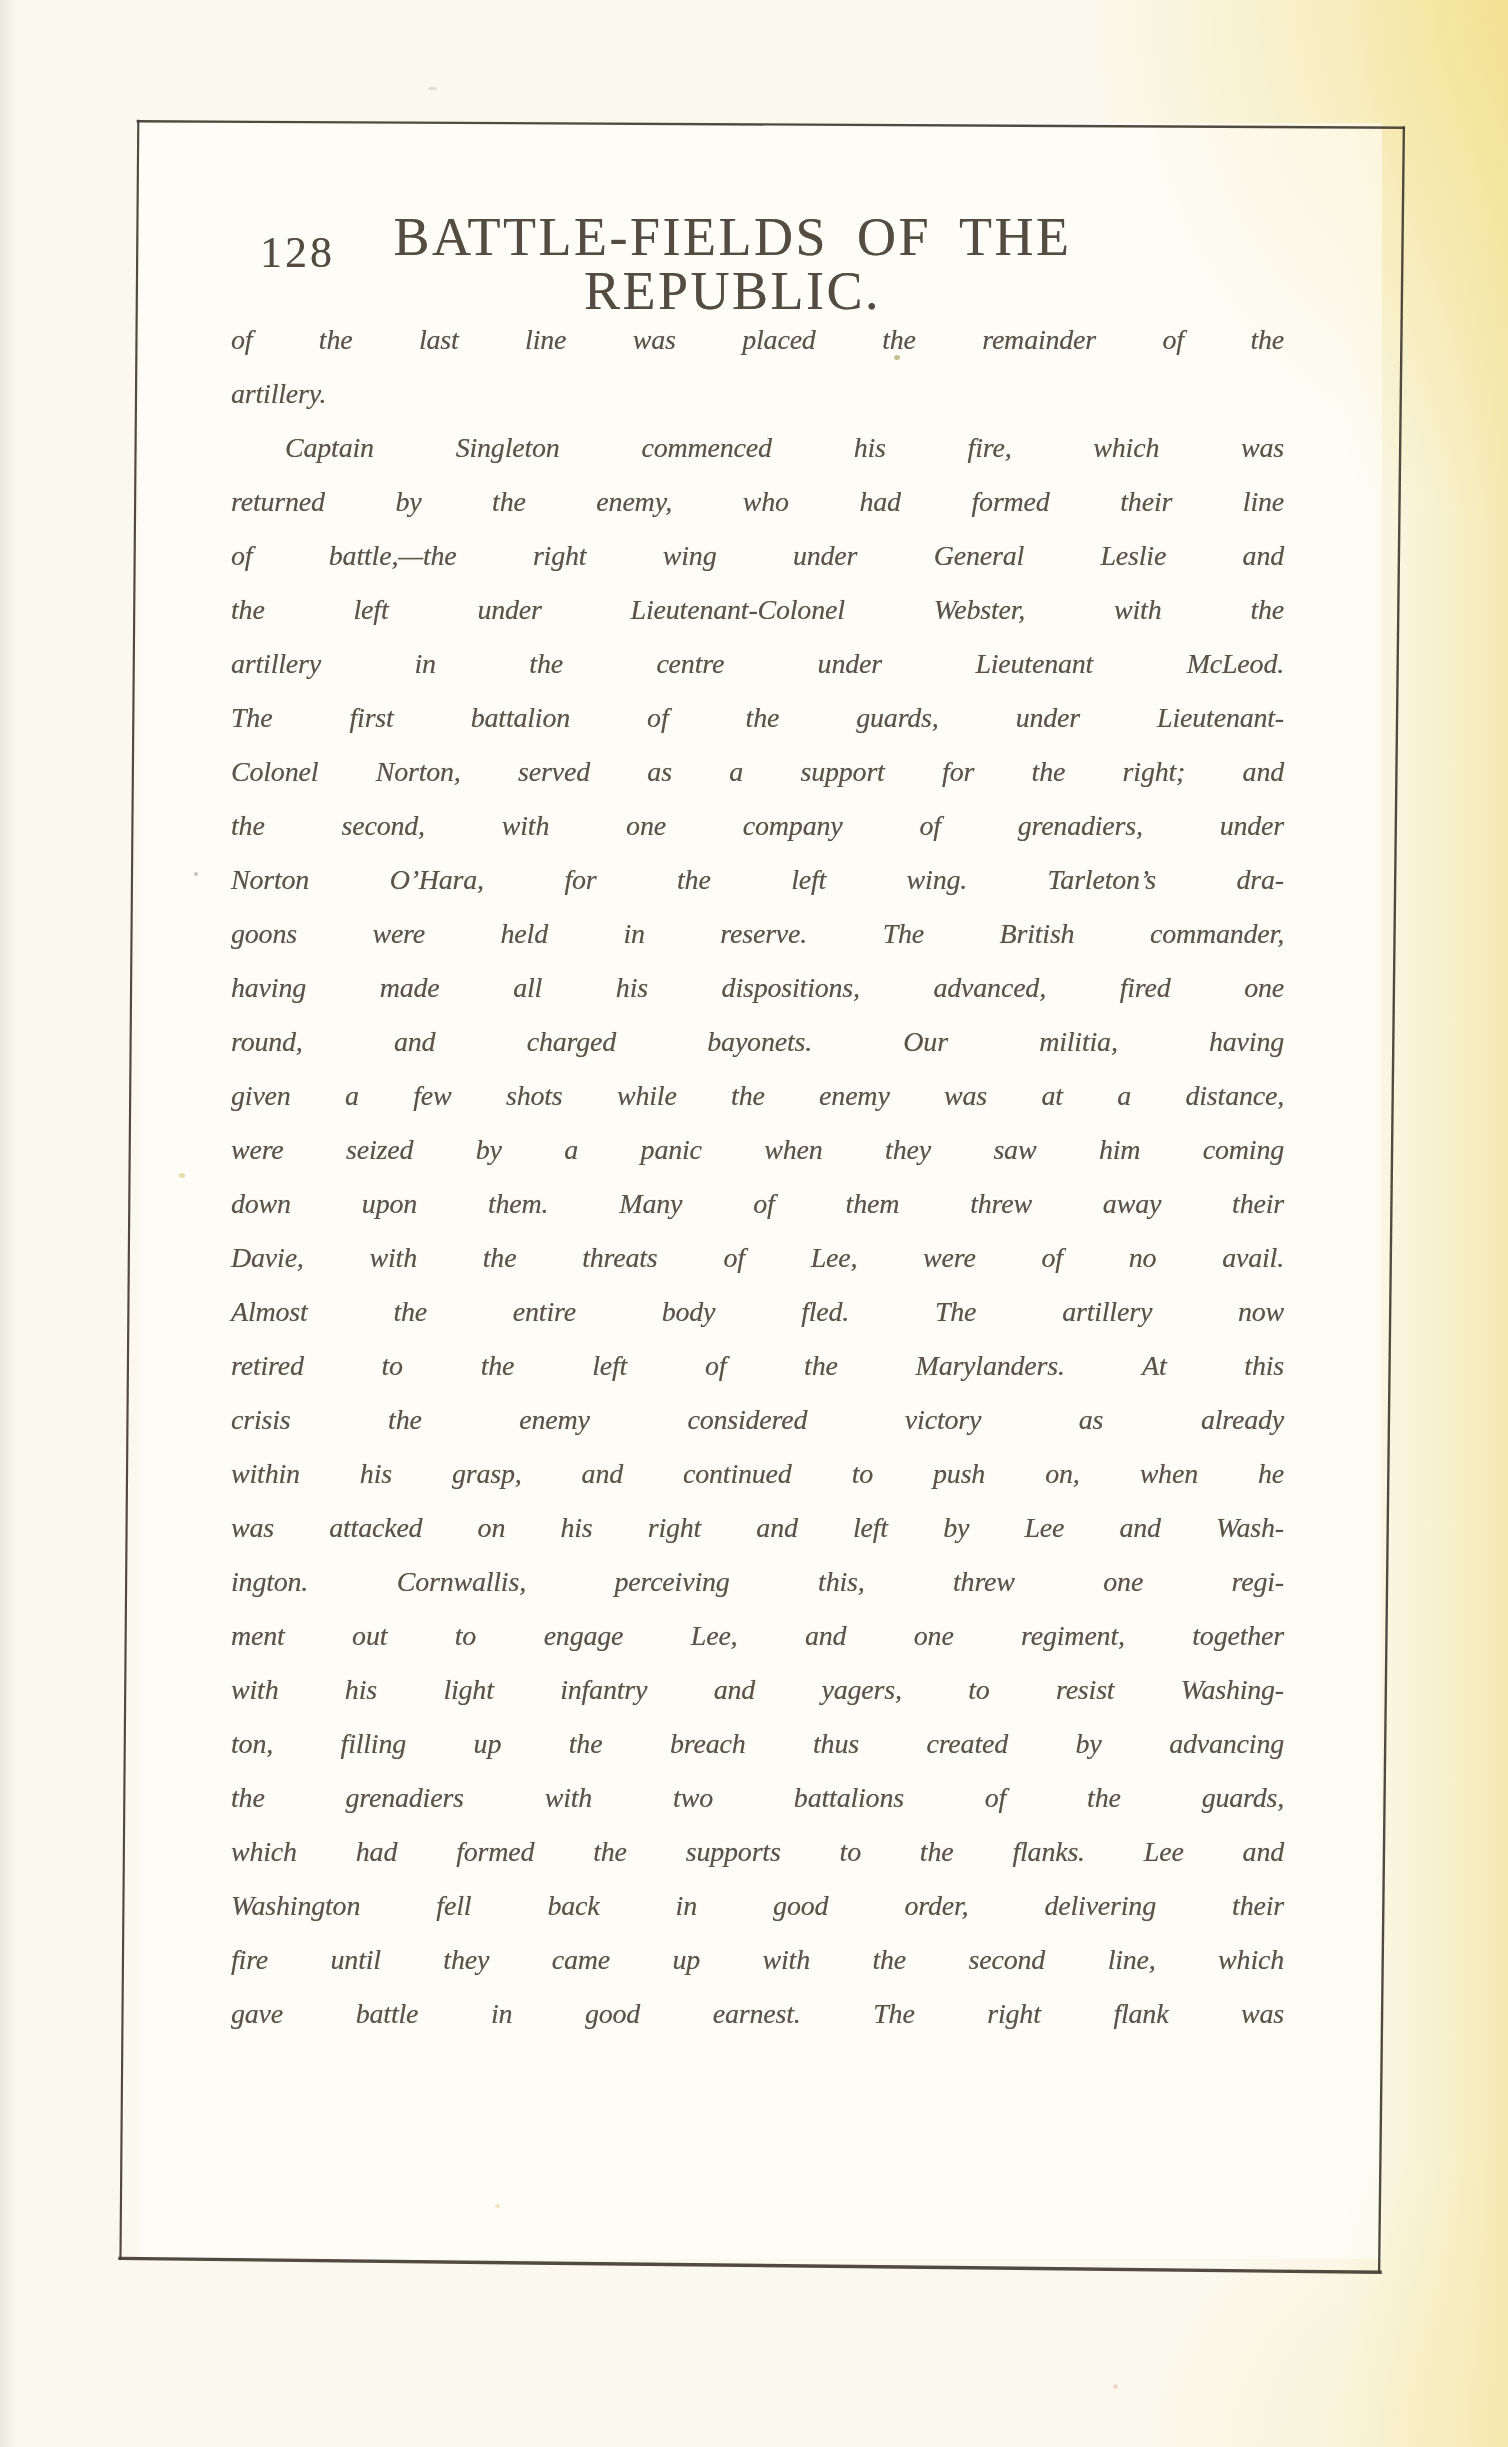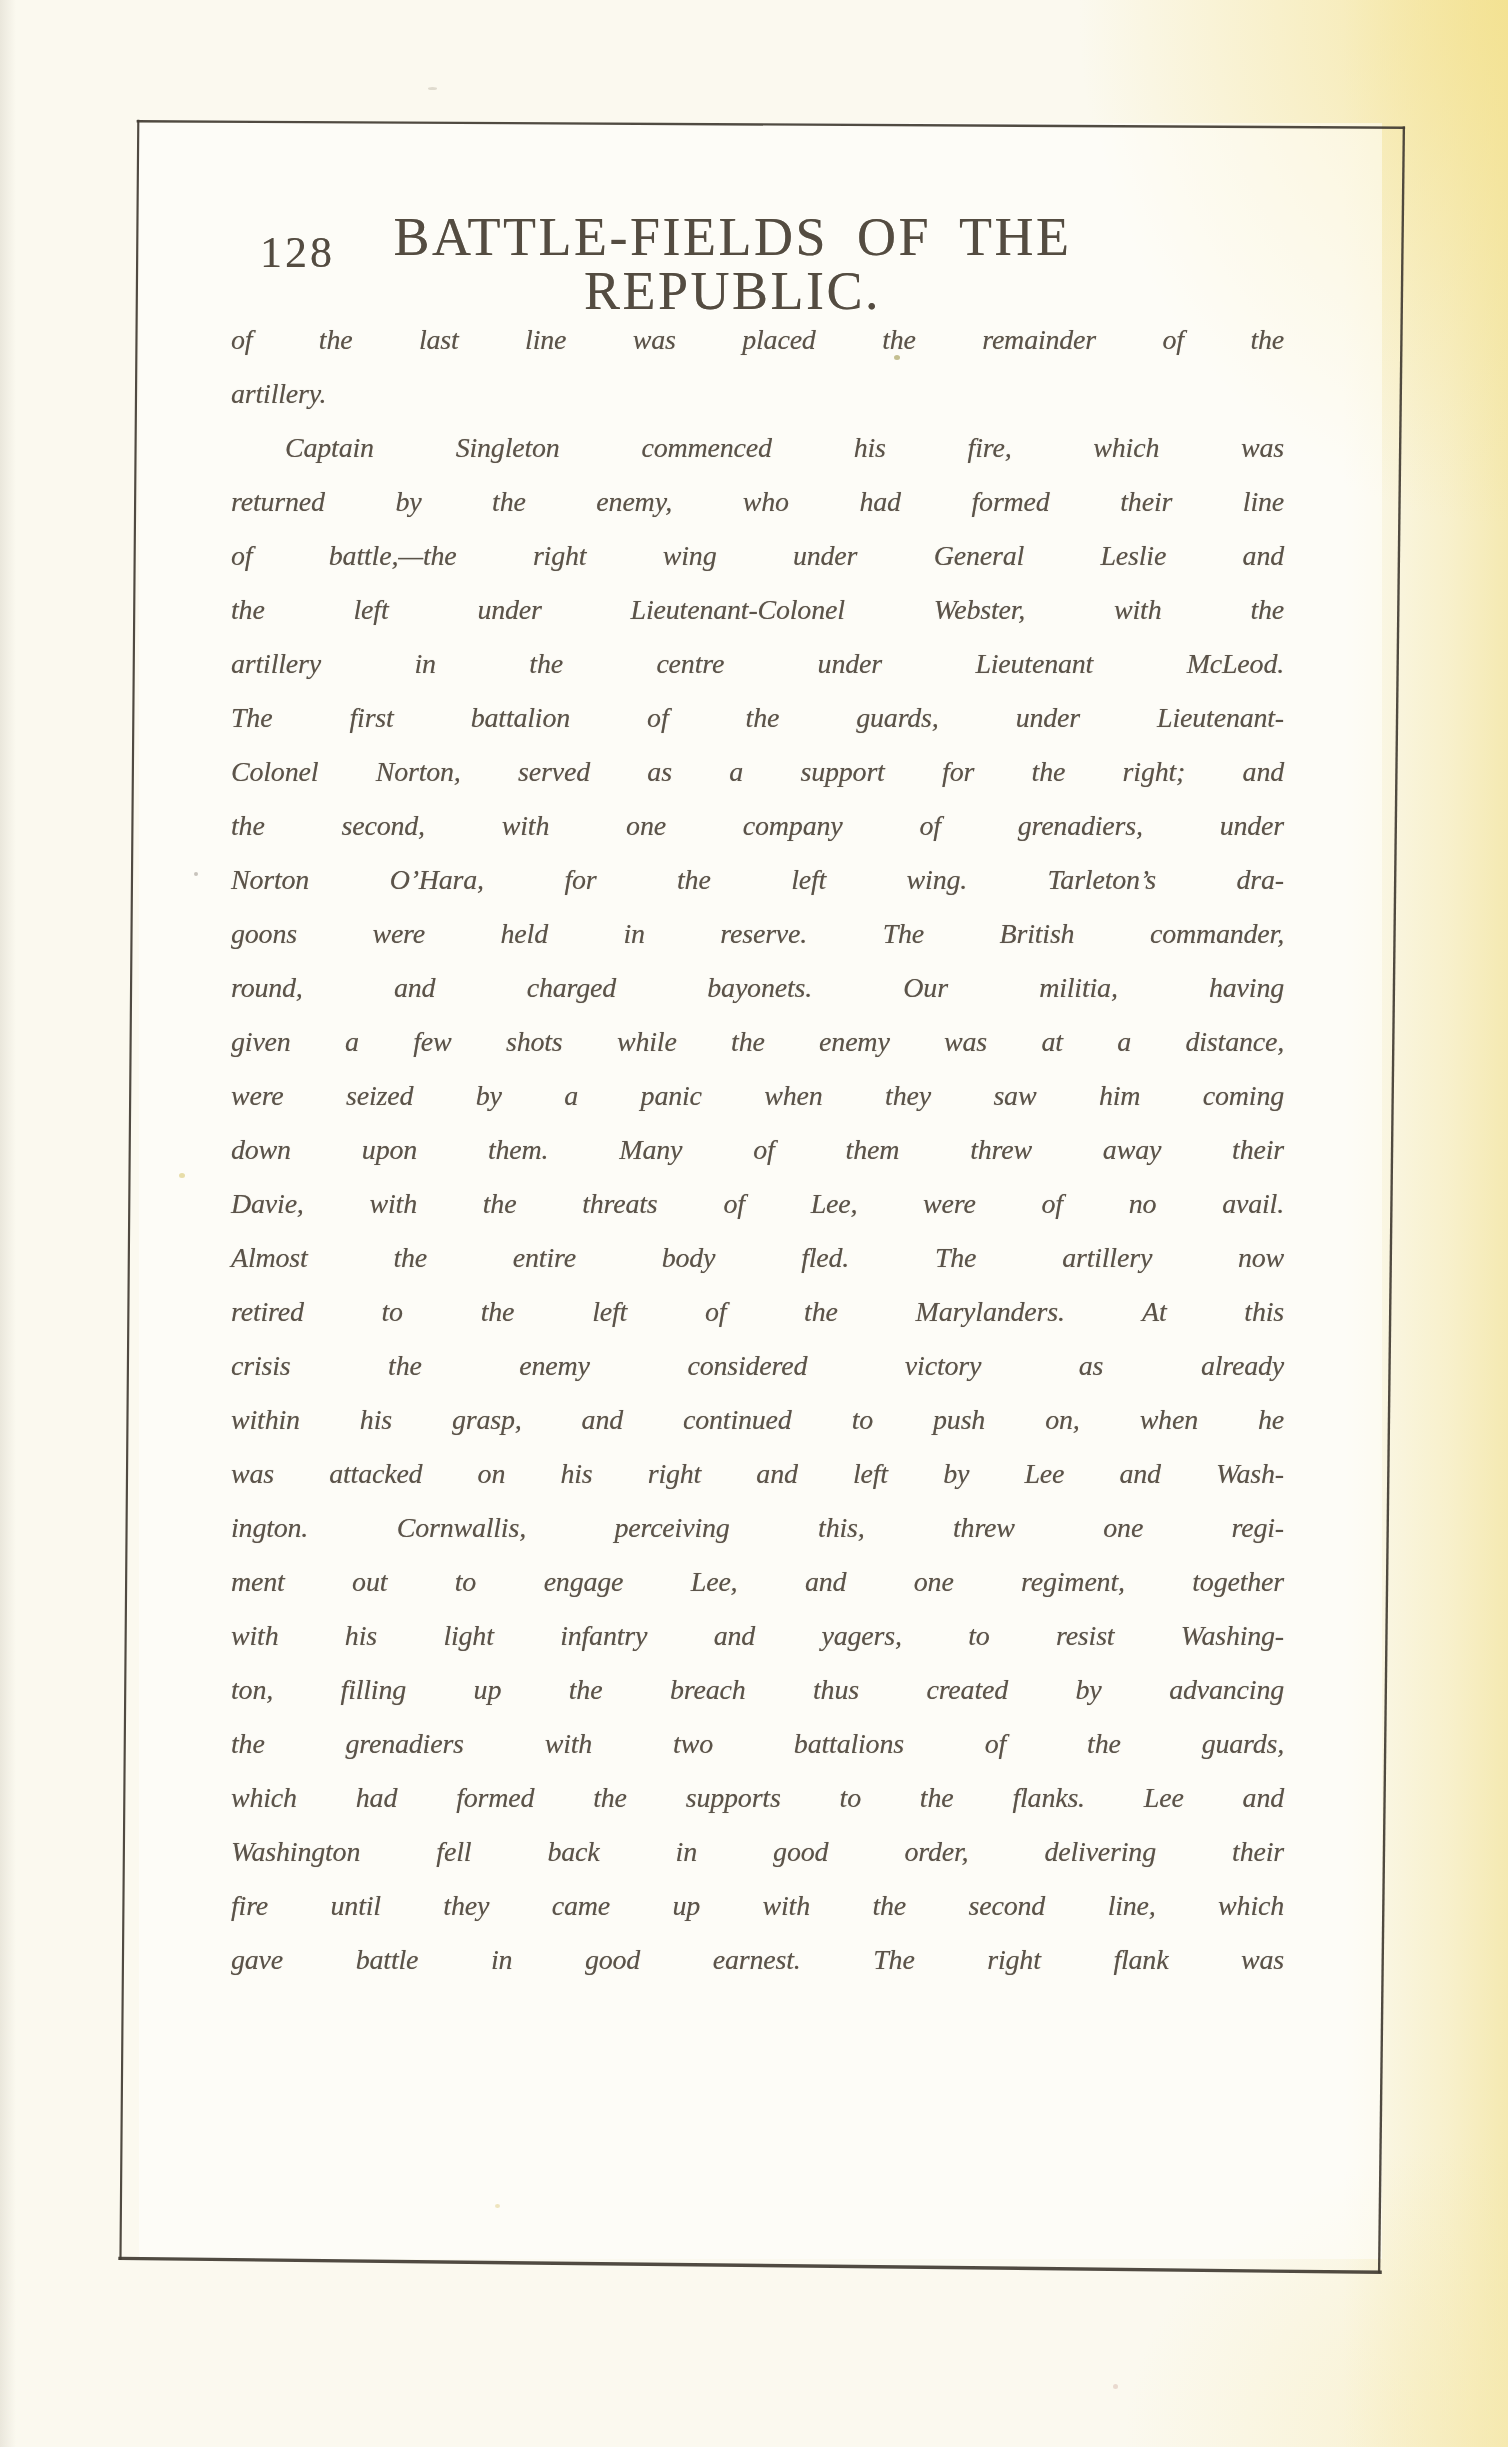--- a/index.html
+++ b/index.html
@@ -111,20 +111,21 @@
       <div class="tline indent">Captain Singleton commenced his fire, which was</div>
       <div class="tline">returned by the enemy, who had formed their line</div>
       <div class="tline">of battle,—the right wing under General Leslie and</div>
       <div class="tline">the left under Lieutenant-Colonel Webster, with the</div>
       <div class="tline">artillery in the centre under Lieutenant McLeod.</div>
       <div class="tline">The first battalion of the guards, under Lieutenant-</div>
       <div class="tline">Colonel Norton, served as a support for the right; and</div>
       <div class="tline">the second, with one company of grenadiers, under</div>
       <div class="tline">Norton O’Hara, for the left wing. Tarleton’s dra-</div>
       <div class="tline">goons were held in reserve. The British commander,</div>
+      <div class="tline">having made all his dispositions, advanced, fired one</div>
       <div class="tline">round, and charged bayonets. Our militia, having</div>
       <div class="tline">given a few shots while the enemy was at a distance,</div>
       <div class="tline">were seized by a panic when they saw him coming</div>
       <div class="tline">down upon them. Many of them threw away their</div>
       <div class="tline">Davie, with the threats of Lee, were of no avail.</div>
       <div class="tline">Almost the entire body fled. The artillery now</div>
       <div class="tline">retired to the left of the Marylanders. At this</div>
       <div class="tline">crisis the enemy considered victory as already</div>
       <div class="tline">within his grasp, and continued to push on, when he</div>
       <div class="tline">was attacked on his right and left by Lee and Wash-</div>

